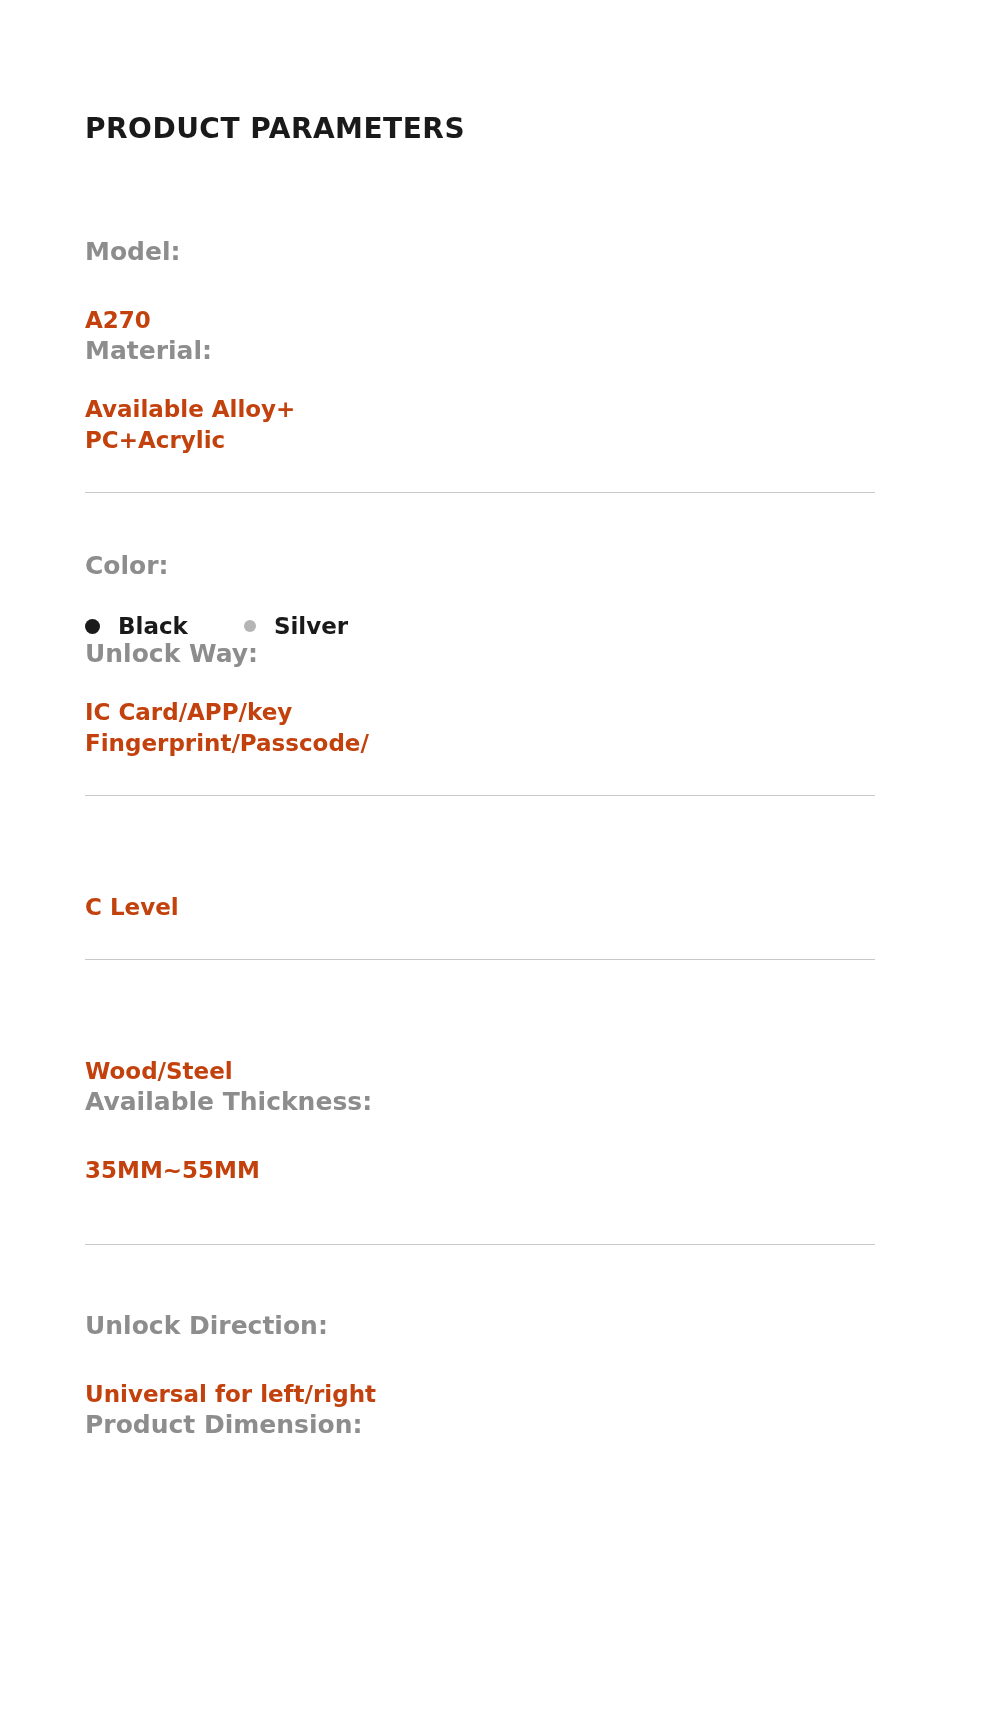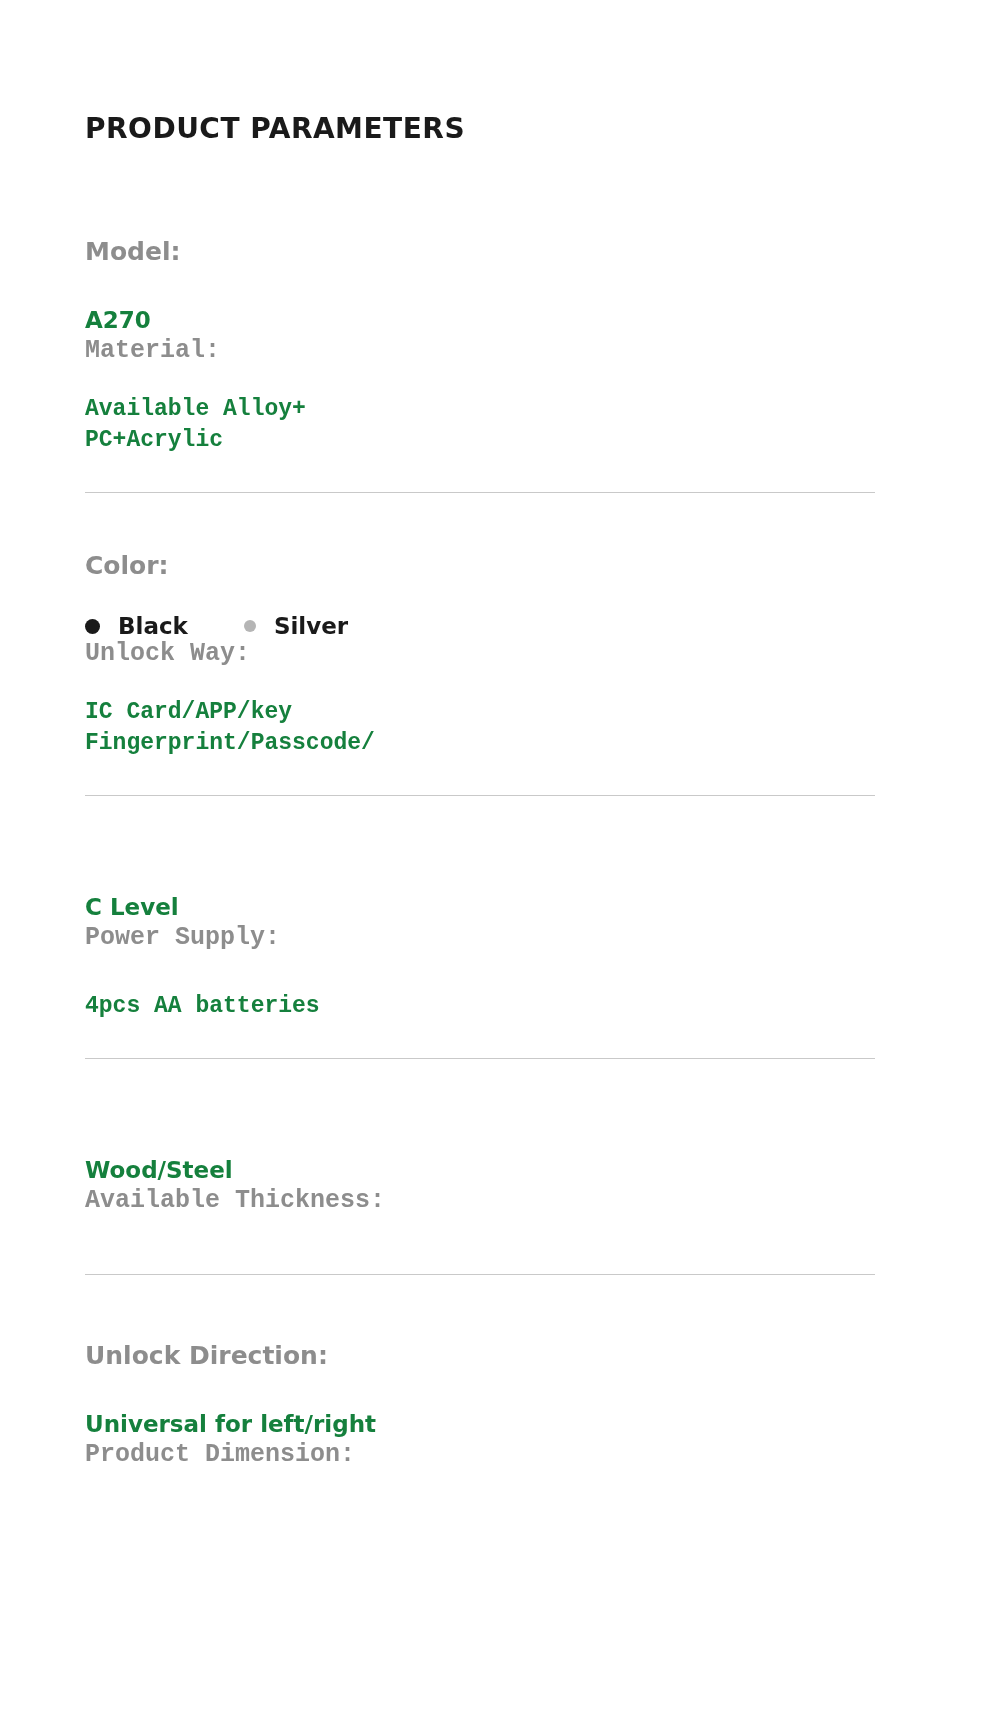--- a/index.html
+++ b/index.html
@@ -39,32 +39,31 @@
   }
   .spec-cell {
     width: 50%;
     box-sizing: border-box;
   }
   .spec-cell.left {
     padding-right: 20px;
   }
   .spec-cell.right {
     padding-left: 0px;
-    font-family: Liberation Mono, monospace;
   }
   .spec-label {
     font-size: 25px;
     font-weight: bold;
     color: #8d8d8d;
     line-height: 1.2;
   }
   .spec-value {
     font-size: 23px;
     font-weight: bold;
-    color: #15803d;
+    color: #c2410c;
     line-height: 1.35;
     margin-top: 38px;
   }
   .spec-value.two-line {
     margin-top: 28px;
   }
   .divider {
     height: 1px;
     background: #c9c9c9;
     margin: 36px 0 0 0;
@@ -154,36 +153,33 @@
       </div>
       <div class="divider"></div>
       <div class="gap-after-divider"></div>
     </div>
 
     <div class="row-block">
       <div class="spec-row">
         <div class="spec-cell left">
           <div class="spec-value">C Level</div>
         </div>
-        <div class="spec-cell right">
-          <div class="spec-label">Power Supply:</div>
-          <div class="spec-value">4pcs AA batteries</div>
-        </div>
       </div>
       <div class="divider"></div>
       <div class="gap-after-divider"></div>
     </div>
 
     <div class="row-block">
       <div class="spec-row">
         <div class="spec-cell left">
           <div class="spec-value">Wood/Steel</div>
         </div>
         <div class="spec-cell right">
           <div class="spec-label">Available Thickness:</div>
+          <div class="spec-value">35MM~55MM</div>
         </div>
       </div>
       <div class="divider" style="margin-top:58px"></div>
       <div class="gap-after-divider" style="height:48px"></div>
     </div>
 
     <div class="row-block">
       <div class="spec-row">
         <div class="spec-cell left">
           <div class="spec-label">Unlock Direction:</div>

